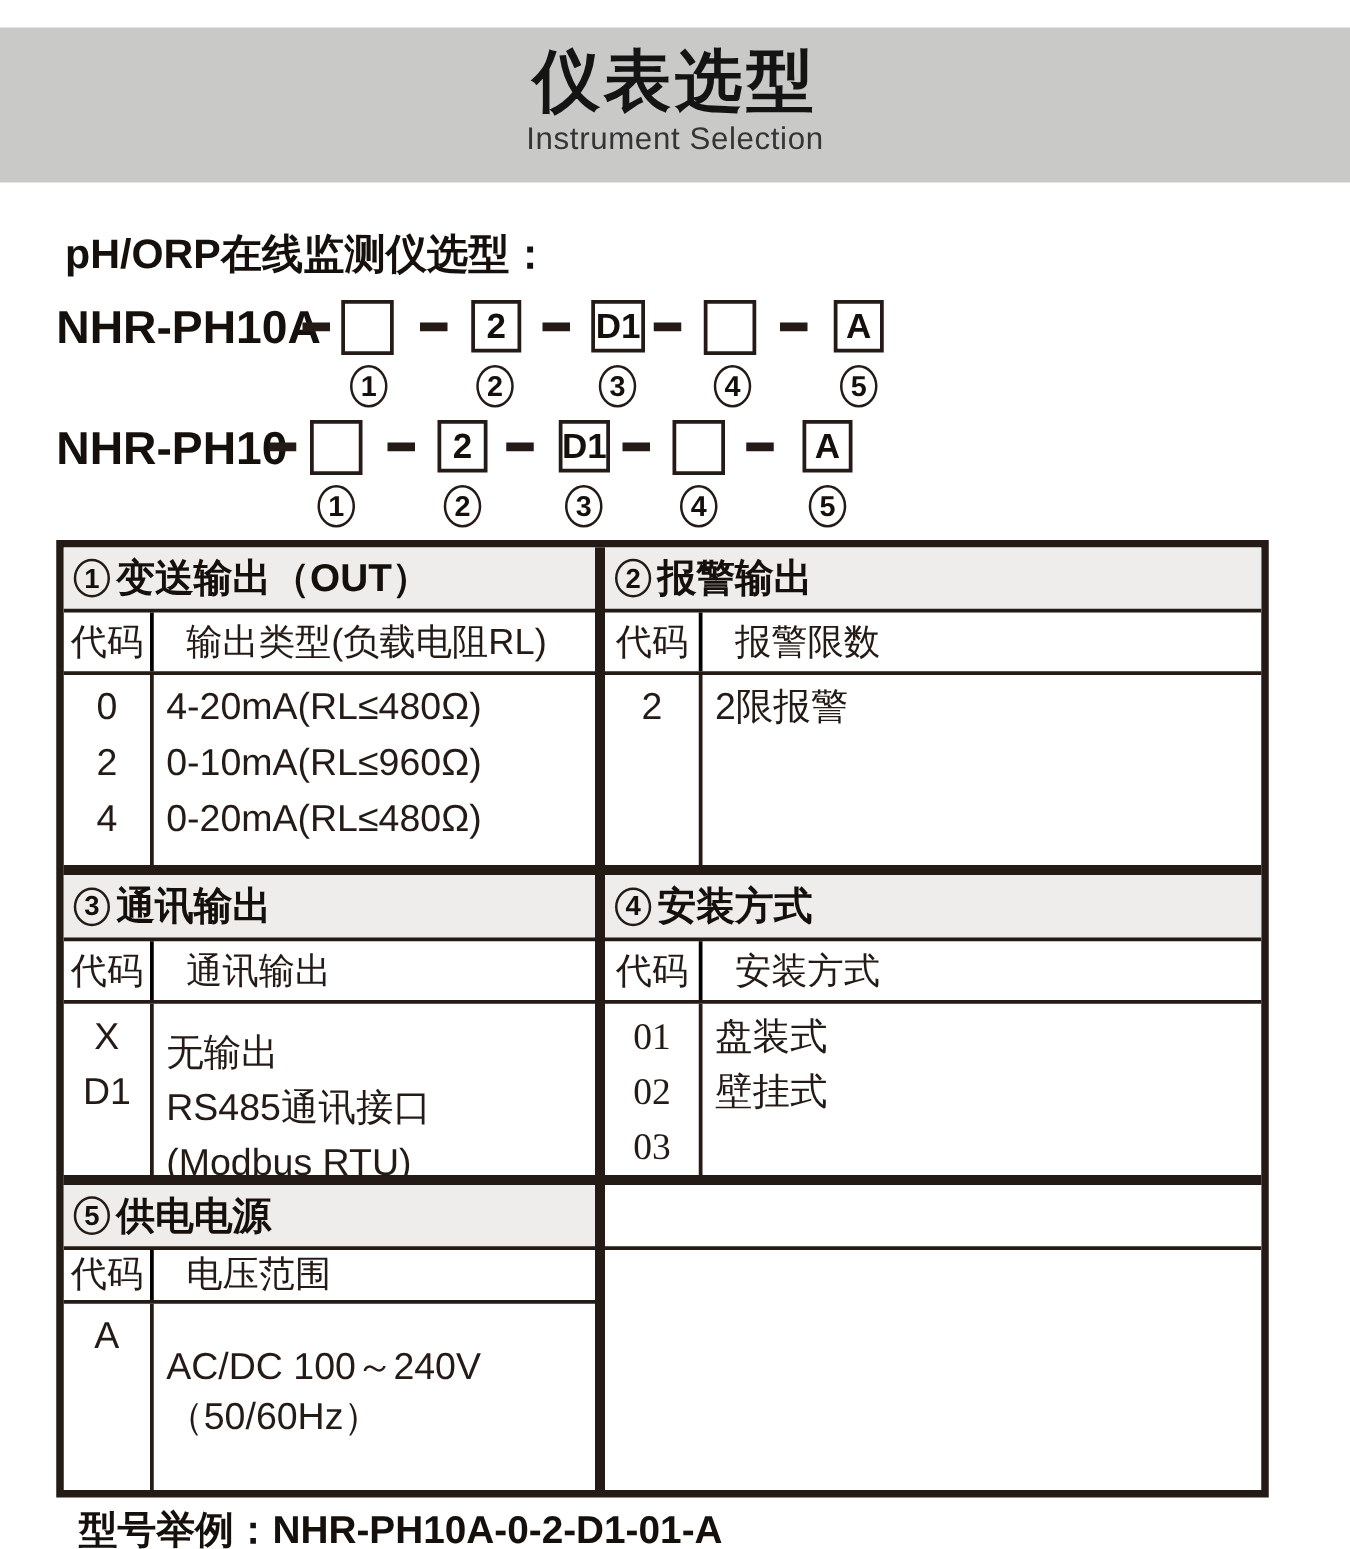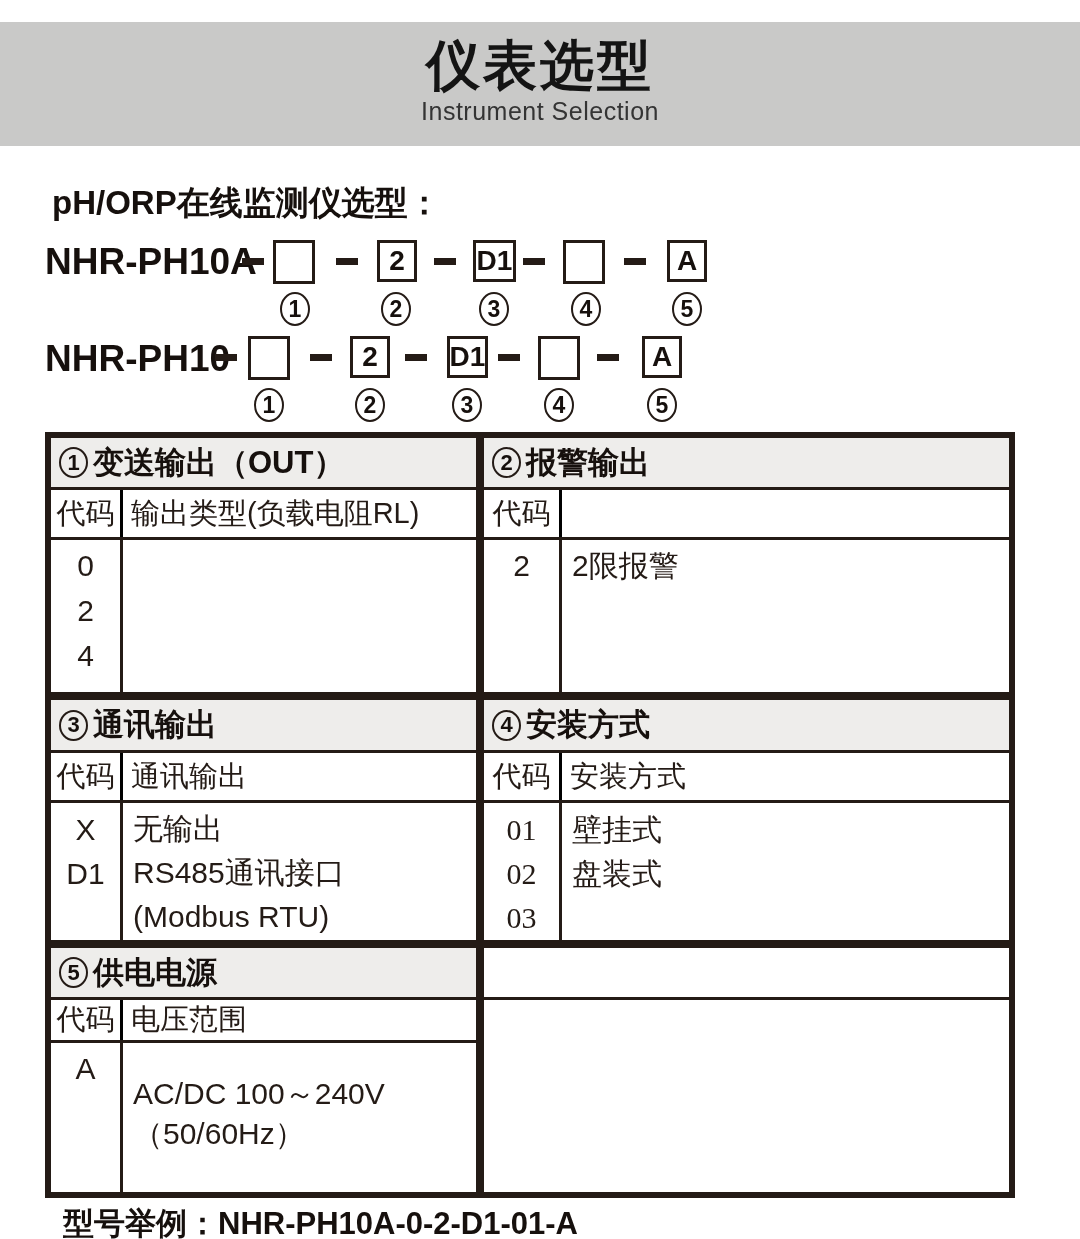--- a/index.html
+++ b/index.html
@@ -29,21 +29,21 @@
   .mid-div  { position:absolute; left:425px; top:0; width:8px; height:754px; background:#241b16; }
   .hr-thick { position:absolute; left:0; width:958px; height:8px; background:#241b16; }
   .sec { position:absolute; box-sizing:border-box; }
   .sec-header { background:#eeedeb; border-bottom:3px solid #241b16; box-sizing:border-box;
                 display:flex; align-items:center; padding-left:8px; font-size:31px; font-weight:700; color:#16100d; }
   .tbl-circ { display:inline-flex; flex:none; width:29px; height:31px; border:2.5px solid #241b16; border-radius:50%;
               box-sizing:border-box; align-items:center; justify-content:center;
               font-size:22px; font-weight:700; margin-right:5px; }
   .sub-row { display:flex; border-bottom:3px solid #241b16; box-sizing:border-box; font-size:29px; }
   .ccol { border-right:3px solid #000000; box-sizing:border-box; display:flex; align-items:center; justify-content:center; }
-  .dcol { flex:1; display:flex; align-items:center; padding-left:8px; }
+  .dcol { flex:1; display:flex; align-items:center; padding-left:26px; }
   .data-area { display:flex; font-size:30px; }
   .ccol-stack { border-right:3px solid #241b16; box-sizing:border-box; text-align:center; }
   .dcol-stack { flex:1; padding-left:10px; }
   .w-left  { width:72px; }
   .w-right { width:78px; }
   .lineA { line-height:45px; }
   .lineB { line-height:44px; }
   .lineC { line-height:40px; }
   .empty-head-cell { height:52px; border-bottom:3px solid #241b16; box-sizing:border-box; background:#fff; }
   
@@ -113,30 +113,36 @@
         <div class="sub-row" style="height:50px;">
           <div class="ccol w-left">代码</div>
           <div class="dcol">输出类型(负载电阻RL)</div>
         </div>
         <div class="data-area" style="height:152px;">
           <div class="ccol-stack w-left" style="padding-top:3px;">
             <div class="lineA">0</div>
             <div class="lineA">2</div>
             <div class="lineA">4</div>
           </div>
+          <div class="dcol-stack" style="padding-top:3px;">
+            <div class="lineA">4-20mA(RL≤480Ω)</div>
+            <div class="lineA">0-10mA(RL≤960Ω)</div>
+            <div class="lineA">0-20mA(RL≤480Ω)</div>
+          </div>
         </div>
       </div>
 
       <div class="sec" style="left:433px;top:0;width:525px;">
         <div class="sec-header" style="height:52px;">
           <span class="tbl-circ">2</span>
           <span>报警输出</span>
         </div>
         <div class="sub-row" style="height:50px;">
           <div class="ccol w-right">代码</div>
+          <div class="dcol">报警限数</div>
         </div>
         <div class="data-area" style="height:152px;">
           <div class="ccol-stack w-right" style="padding-top:3px;">
             <div class="lineA">2</div>
           </div>
           <div class="dcol-stack" style="padding-top:3px;">
             <div class="lineA">2限报警</div>
           </div>
         </div>
       </div>
@@ -149,21 +155,21 @@
         <div class="sub-row" style="height:50px;">
           <div class="ccol w-left">代码</div>
           <div class="dcol">通讯输出</div>
         </div>
         <div class="data-area" style="height:137px;">
           <div class="ccol-stack w-left" style="padding-top:5px;">
             <div class="lineB">X</div>
             <div class="lineB">D1</div>
             <div class="lineB"></div>
           </div>
-          <div class="dcol-stack" style="padding-top:4px;border-radius:23px;">
+          <div class="dcol-stack" style="padding-top:18px;border-radius:23px;">
             <div class="lineB">无输出</div>
             <div class="lineB">RS485通讯接口</div>
             <div class="lineB">(Modbus RTU)</div>
           </div>
         </div>
       </div>
 
       <div class="sec" style="left:433px;top:262px;width:525px;">
         <div class="sec-header" style="height:53px;">
           <span class="tbl-circ">4</span>
@@ -173,22 +179,22 @@
           <div class="ccol w-right">代码</div>
           <div class="dcol">安装方式</div>
         </div>
         <div class="data-area" style="height:137px;">
           <div class="ccol-stack w-right" style="padding-top:5px;font-family:Liberation Serif, serif;">
             <div class="lineB">01</div>
             <div class="lineB">02</div>
             <div class="lineB">03</div>
           </div>
           <div class="dcol-stack" style="padding-top:5px;">
+            <div class="lineB">盘装式</div>
             <div class="lineB">壁挂式</div>
-            <div class="lineB">盘装式</div>
           </div>
         </div>
       </div>
 
       <div class="sec" style="left:0;top:510px;width:425px;">
         <div class="sec-header" style="height:52px;">
           <span class="tbl-circ">5</span>
           <span>供电电源</span>
         </div>
         <div class="sub-row" style="height:43px;">

